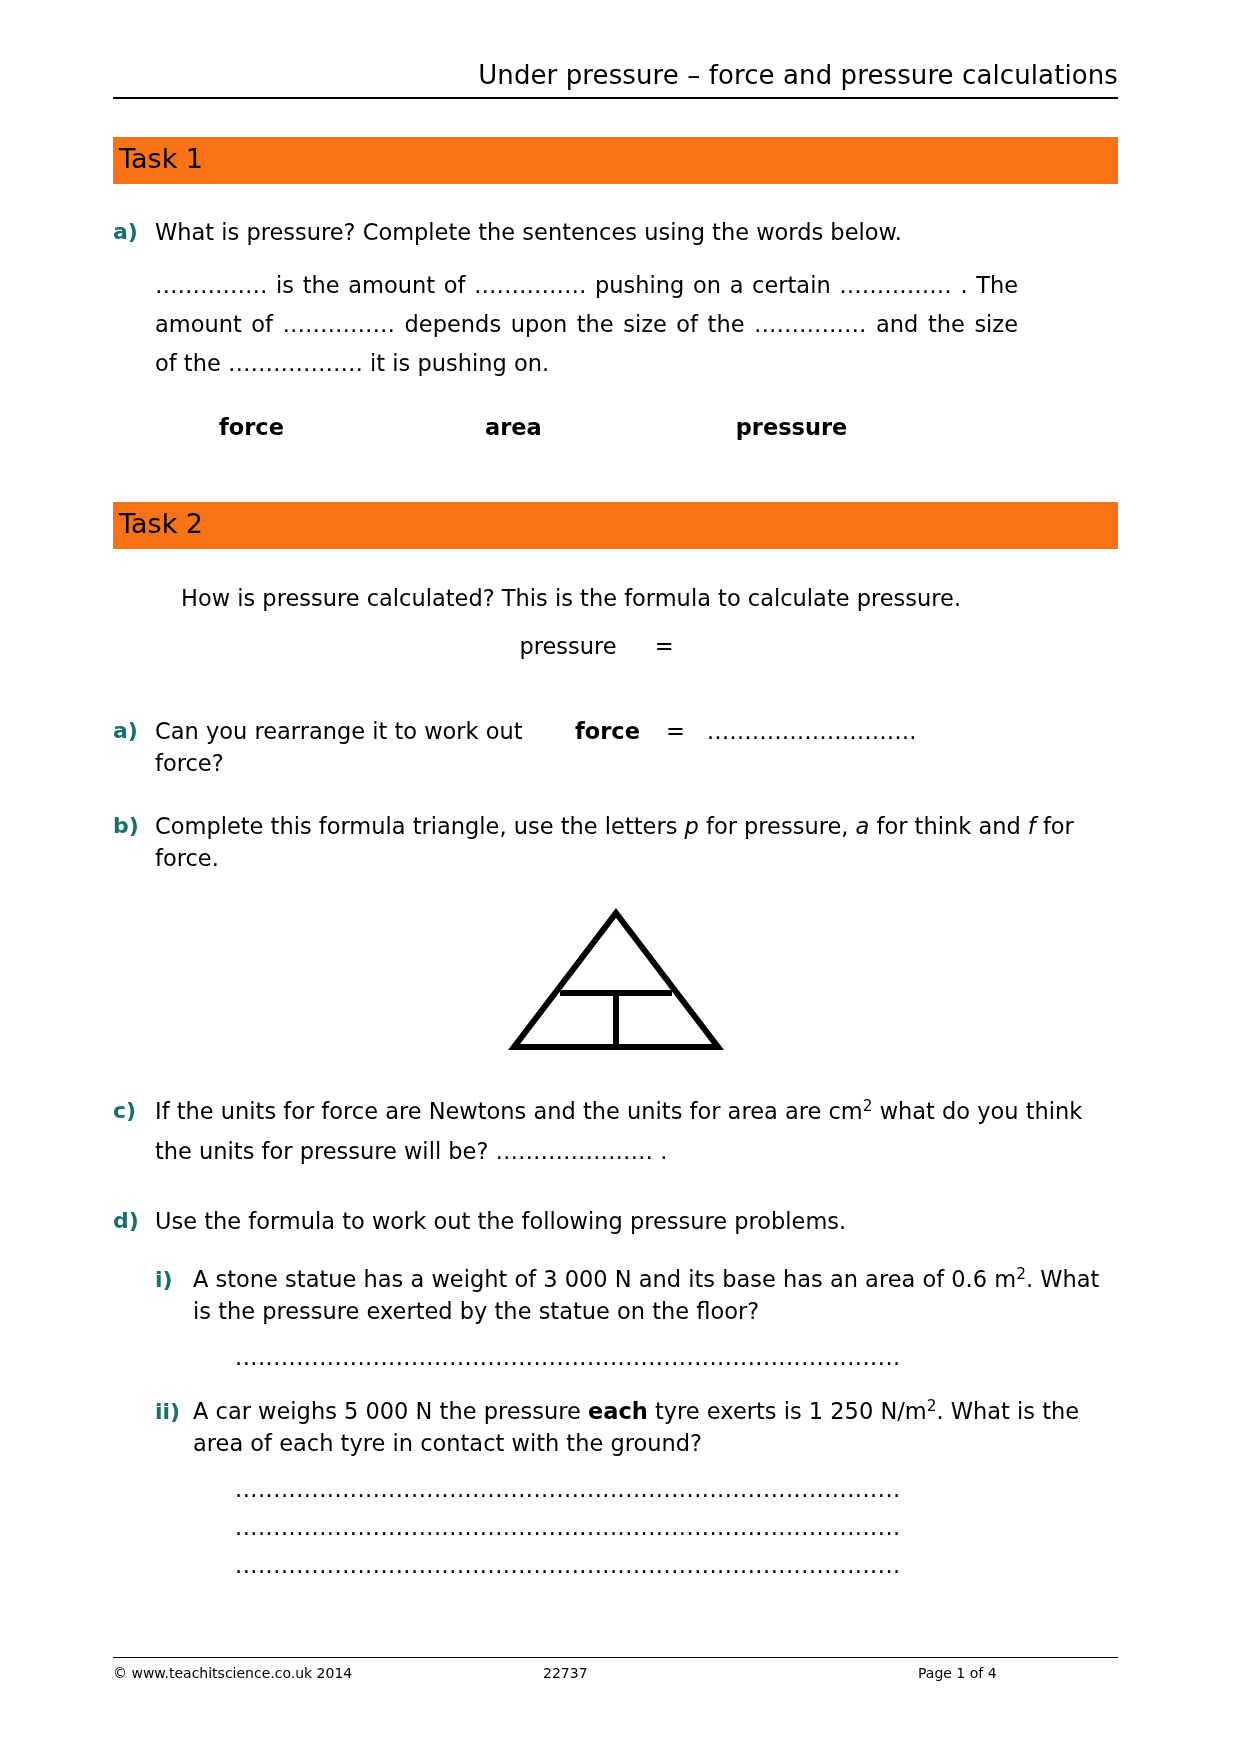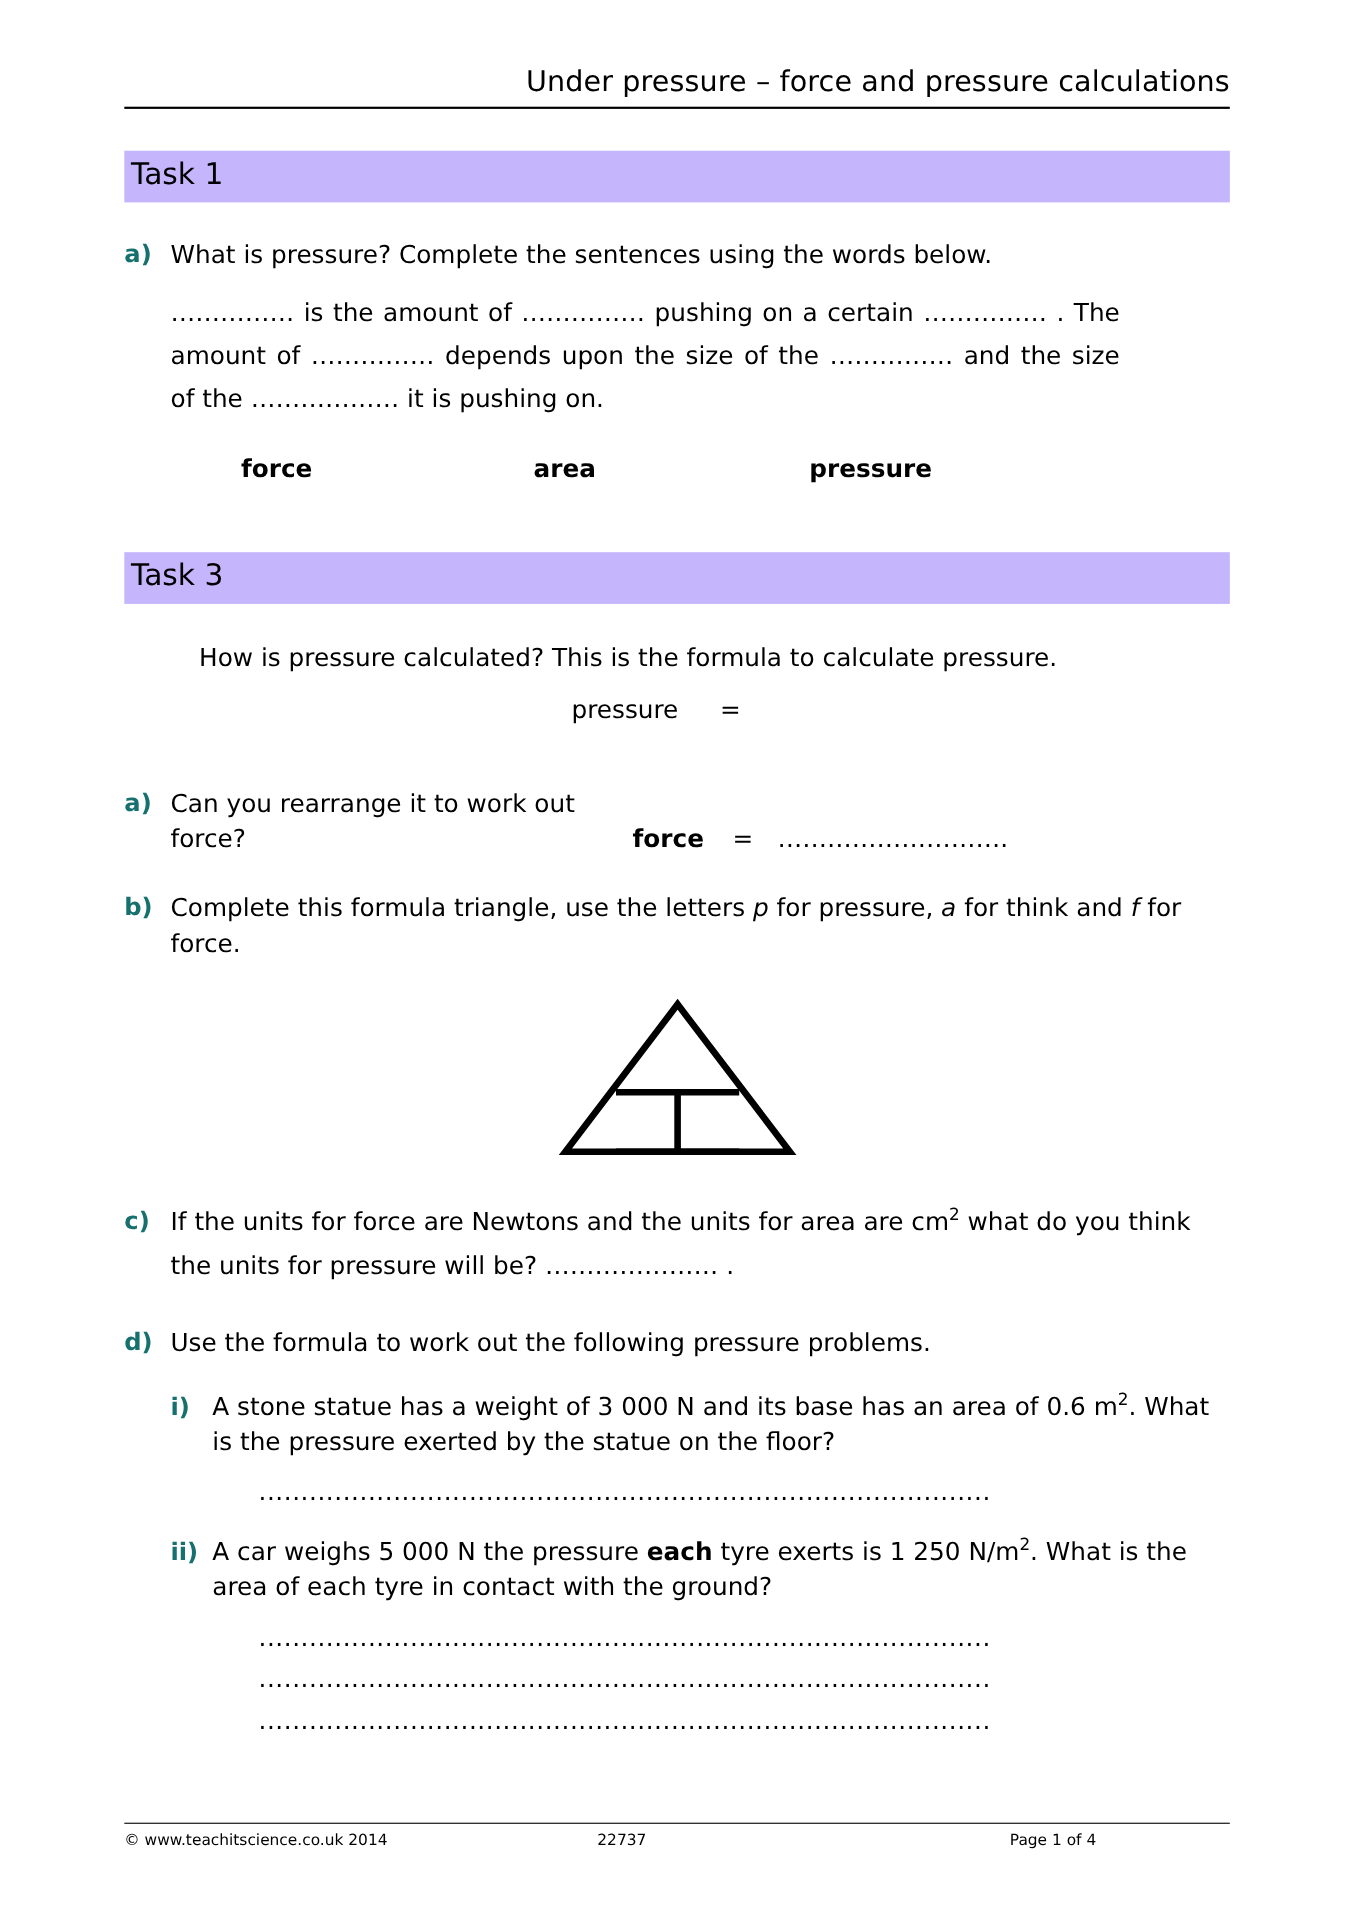--- a/index.html
+++ b/index.html
@@ -40,21 +40,21 @@
     padding-bottom: 8px;
   }
   .header-rule {
     border-bottom: 2px solid #000;
     width: 100%;
     margin-top: 6px;
   }
 
   
   .task-bar {
-    background: #c4b5fd;
+    background: #f97316;
     font-size: 27px;
     padding: 8px 6px 10px 6px;
     line-height: 1.05;
     box-sizing: border-box;
   }
   .task-1-bar { margin-top: 30px; }
   .task-2-bar { margin-top: 62px; }
 
   
   .qrow {
@@ -128,21 +128,21 @@
     padding: 0 2px 1px 2px;
     display: block;
   }
   .frac .den {
     display: block;
     padding-top: 2px;
   }
   sup { font-size: 0.68em; vertical-align: super; line-height: 0; }
 
   .t2a { margin-top: 56px; }
-  .t2a-inline { display: flex; align-items: flex-end; }
+  .t2a-inline { display: flex; align-items: flex-start; }
   .t2a-q { width: 420px; flex: 0 0 420px; }
   .t2a-force { font-weight: bold; margin-right: 26px; }
   .t2a-eq { margin-right: 22px; }
 
   .t2b { margin-top: 30px; }
   .t2c { margin-top: 36px; line-height: 1.78; }
   .t2d { margin-top: 34px; }
 
   
   .triangle-wrap {
@@ -205,21 +205,21 @@
       <span>……………</span><span> is the amount of </span><span>……………</span><span> pushing on a certain </span><span>……………</span><span> .  The amount of </span><span>……………</span><span> depends upon the size of the </span><span>……………</span><span> and the size of the </span><span>………………</span><span> it is pushing on.</span>
     </div>
 
     <div class="wordbank">
       <span class="wb-1">force</span>
       <span class="wb-2">area</span>
       <span class="wb-3">pressure</span>
     </div>
 
     <div class="task-bar task-2-bar">
-      <span>Task 3</span>
+      <span>Task 2</span>
     </div>
 
     <div class="t2-intro">How is pressure calculated?  This is the formula to calculate pressure.</div>
 
     <div class="formula-wrap">
       <span class="formula-lhs">pressure</span>
       <span class="formula-eq">=</span>
     </div>
 
     <div class="qrow t2a">

